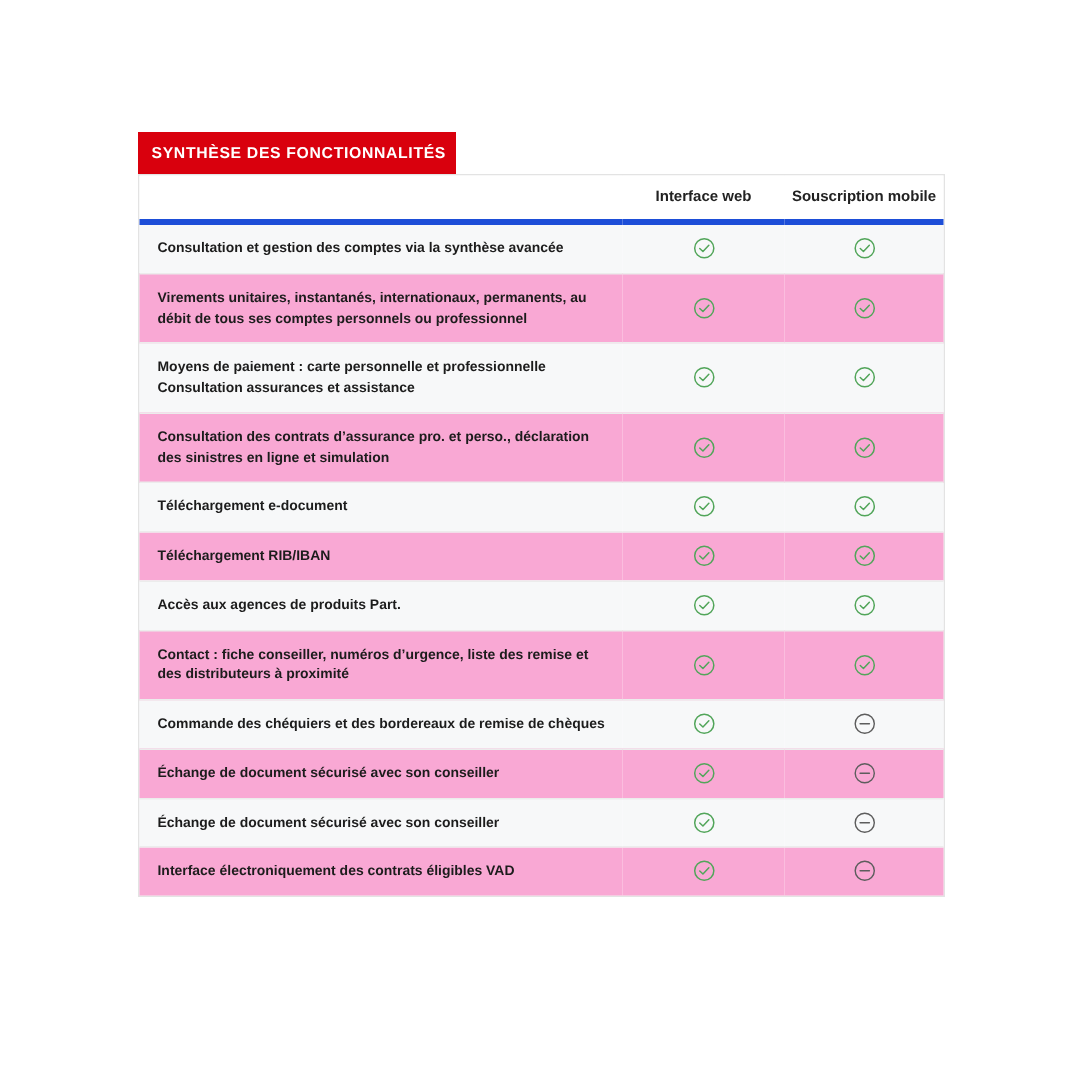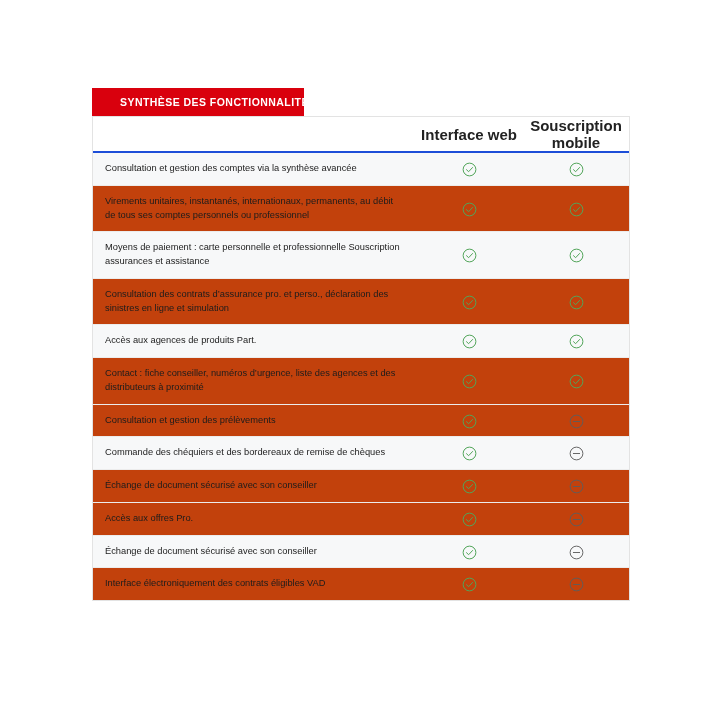--- a/index.html
+++ b/index.html
@@ -25,21 +25,21 @@
   .badge {
     position: absolute;
     left: 92px;
     top: 88px;
     width: 212px;
     height: 28px;
     background: #d9000d;
     display: flex;
     align-items: center;
     box-sizing: border-box;
-    padding-left: 28px;
+    padding-left: 9px;
   }
   .badge-text {
     color: #ffffff;
     font-size: 10.5px;
     font-weight: bold;
     letter-spacing: 0.45px;
     line-height: 1;
     white-space: nowrap;
   }
 
@@ -60,39 +60,40 @@
     border-collapse: collapse;
     table-layout: fixed;
   }
 
   table.matrix col.col-feature { width: 322px; }
   table.matrix col.col-web     { width: 108px; }
   table.matrix col.col-mobile  { width: 106px; }
 
   table.matrix thead th {
     background: #ffffff;
-    border-bottom: 2px solid #1d4ed8;
+    border-bottom: 4px solid #1d4ed8;
     height: 29px;
-    font-size: 15px;
+    font-size: 10px;
     font-weight: bold;
     color: #222222;
     vertical-align: middle;
     padding: 0;
   }
   th.th-feature { }
   th.th-web, th.th-mobile { text-align: center; }
 
   table.matrix tbody tr {
     border-bottom: 1px solid #ececec;
+    font-weight: bold;
   }
   table.matrix tbody tr:last-child {
     border-bottom: none;
   }
   table.matrix tbody tr.shade-a { background: #f7f8f9; }
-  table.matrix tbody tr.shade-b { background: #c2410c; }
+  table.matrix tbody tr.shade-b { background: #f9a8d4; }
 
   td.cell-feature {
     padding: 9px 10px 9px 12px;
     font-size: 9.3px;
     line-height: 1.48;
     color: #1c1c1c;
     vertical-align: middle;
   }
   td.cell-mark {
     text-align: center;
@@ -150,21 +151,21 @@
             <td class="cell-mark"><span class="ico"><svg viewBox="0 0 24 24" aria-hidden="true">
                   <circle cx="12" cy="12" r="10.2" fill="none" stroke="#52a55a" stroke-width="1.6"></circle>
                   <path d="M7.2 12.3 L10.6 15.5 L16.9 8.8" fill="none" stroke="#52a55a" stroke-width="1.6" stroke-linecap="round" stroke-linejoin="round"></path>
                 </svg></span></td>
             <td class="cell-mark"><span class="ico"><svg viewBox="0 0 24 24" aria-hidden="true">
                   <circle cx="12" cy="12" r="10.2" fill="none" stroke="#52a55a" stroke-width="1.6"></circle>
                   <path d="M7.2 12.3 L10.6 15.5 L16.9 8.8" fill="none" stroke="#52a55a" stroke-width="1.6" stroke-linecap="round" stroke-linejoin="round"></path>
                 </svg></span></td>
           </tr>
           <tr class="shade-a">
-            <td class="cell-feature"><span>Moyens de paiement : carte personnelle et professionnelle Souscription assurances et assistance</span></td>
+            <td class="cell-feature"><span>Moyens de paiement : carte personnelle et professionnelle Consultation assurances et assistance</span></td>
             <td class="cell-mark"><span class="ico"><svg viewBox="0 0 24 24" aria-hidden="true">
                   <circle cx="12" cy="12" r="10.2" fill="none" stroke="#52a55a" stroke-width="1.6"></circle>
                   <path d="M7.2 12.3 L10.6 15.5 L16.9 8.8" fill="none" stroke="#52a55a" stroke-width="1.6" stroke-linecap="round" stroke-linejoin="round"></path>
                 </svg></span></td>
             <td class="cell-mark"><span class="ico"><svg viewBox="0 0 24 24" aria-hidden="true">
                   <circle cx="12" cy="12" r="10.2" fill="none" stroke="#52a55a" stroke-width="1.6"></circle>
                   <path d="M7.2 12.3 L10.6 15.5 L16.9 8.8" fill="none" stroke="#52a55a" stroke-width="1.6" stroke-linecap="round" stroke-linejoin="round"></path>
                 </svg></span></td>
           </tr>
           <tr class="shade-b">
@@ -172,76 +173,76 @@
             <td class="cell-mark"><span class="ico"><svg viewBox="0 0 24 24" aria-hidden="true">
                   <circle cx="12" cy="12" r="10.2" fill="none" stroke="#52a55a" stroke-width="1.6"></circle>
                   <path d="M7.2 12.3 L10.6 15.5 L16.9 8.8" fill="none" stroke="#52a55a" stroke-width="1.6" stroke-linecap="round" stroke-linejoin="round"></path>
                 </svg></span></td>
             <td class="cell-mark"><span class="ico"><svg viewBox="0 0 24 24" aria-hidden="true">
                   <circle cx="12" cy="12" r="10.2" fill="none" stroke="#52a55a" stroke-width="1.6"></circle>
                   <path d="M7.2 12.3 L10.6 15.5 L16.9 8.8" fill="none" stroke="#52a55a" stroke-width="1.6" stroke-linecap="round" stroke-linejoin="round"></path>
                 </svg></span></td>
           </tr>
           <tr class="shade-a">
+            <td class="cell-feature"><span>Téléchargement e-document</span></td>
+            <td class="cell-mark"><span class="ico"><svg viewBox="0 0 24 24" aria-hidden="true">
+                  <circle cx="12" cy="12" r="10.2" fill="none" stroke="#52a55a" stroke-width="1.6"></circle>
+                  <path d="M7.2 12.3 L10.6 15.5 L16.9 8.8" fill="none" stroke="#52a55a" stroke-width="1.6" stroke-linecap="round" stroke-linejoin="round"></path>
+                </svg></span></td>
+            <td class="cell-mark"><span class="ico"><svg viewBox="0 0 24 24" aria-hidden="true">
+                  <circle cx="12" cy="12" r="10.2" fill="none" stroke="#52a55a" stroke-width="1.6"></circle>
+                  <path d="M7.2 12.3 L10.6 15.5 L16.9 8.8" fill="none" stroke="#52a55a" stroke-width="1.6" stroke-linecap="round" stroke-linejoin="round"></path>
+                </svg></span></td>
+          </tr>
+          <tr class="shade-b">
+            <td class="cell-feature"><span>Téléchargement RIB/IBAN</span></td>
+            <td class="cell-mark"><span class="ico"><svg viewBox="0 0 24 24" aria-hidden="true">
+                  <circle cx="12" cy="12" r="10.2" fill="none" stroke="#52a55a" stroke-width="1.6"></circle>
+                  <path d="M7.2 12.3 L10.6 15.5 L16.9 8.8" fill="none" stroke="#52a55a" stroke-width="1.6" stroke-linecap="round" stroke-linejoin="round"></path>
+                </svg></span></td>
+            <td class="cell-mark"><span class="ico"><svg viewBox="0 0 24 24" aria-hidden="true">
+                  <circle cx="12" cy="12" r="10.2" fill="none" stroke="#52a55a" stroke-width="1.6"></circle>
+                  <path d="M7.2 12.3 L10.6 15.5 L16.9 8.8" fill="none" stroke="#52a55a" stroke-width="1.6" stroke-linecap="round" stroke-linejoin="round"></path>
+                </svg></span></td>
+          </tr>
+          <tr class="shade-a">
             <td class="cell-feature"><span>Accès aux agences de produits Part.</span></td>
             <td class="cell-mark"><span class="ico"><svg viewBox="0 0 24 24" aria-hidden="true">
                   <circle cx="12" cy="12" r="10.2" fill="none" stroke="#52a55a" stroke-width="1.6"></circle>
                   <path d="M7.2 12.3 L10.6 15.5 L16.9 8.8" fill="none" stroke="#52a55a" stroke-width="1.6" stroke-linecap="round" stroke-linejoin="round"></path>
                 </svg></span></td>
             <td class="cell-mark"><span class="ico"><svg viewBox="0 0 24 24" aria-hidden="true">
                   <circle cx="12" cy="12" r="10.2" fill="none" stroke="#52a55a" stroke-width="1.6"></circle>
                   <path d="M7.2 12.3 L10.6 15.5 L16.9 8.8" fill="none" stroke="#52a55a" stroke-width="1.6" stroke-linecap="round" stroke-linejoin="round"></path>
                 </svg></span></td>
           </tr>
           <tr class="shade-b">
-            <td class="cell-feature"><span>Contact : fiche conseiller, numéros d’urgence, liste des agences et des distributeurs à proximité</span></td>
-            <td class="cell-mark"><span class="ico"><svg viewBox="0 0 24 24" aria-hidden="true">
-                  <circle cx="12" cy="12" r="10.2" fill="none" stroke="#52a55a" stroke-width="1.6"></circle>
-                  <path d="M7.2 12.3 L10.6 15.5 L16.9 8.8" fill="none" stroke="#52a55a" stroke-width="1.6" stroke-linecap="round" stroke-linejoin="round"></path>
-                </svg></span></td>
-            <td class="cell-mark"><span class="ico"><svg viewBox="0 0 24 24" aria-hidden="true">
-                  <circle cx="12" cy="12" r="10.2" fill="none" stroke="#52a55a" stroke-width="1.6"></circle>
-                  <path d="M7.2 12.3 L10.6 15.5 L16.9 8.8" fill="none" stroke="#52a55a" stroke-width="1.6" stroke-linecap="round" stroke-linejoin="round"></path>
-                </svg></span></td>
-          </tr>
-          <tr class="shade-b">
-            <td class="cell-feature"><span>Consultation et gestion des prélèvements</span></td>
-            <td class="cell-mark"><span class="ico"><svg viewBox="0 0 24 24" aria-hidden="true">
-                  <circle cx="12" cy="12" r="10.2" fill="none" stroke="#52a55a" stroke-width="1.6"></circle>
-                  <path d="M7.2 12.3 L10.6 15.5 L16.9 8.8" fill="none" stroke="#52a55a" stroke-width="1.6" stroke-linecap="round" stroke-linejoin="round"></path>
-                </svg></span></td>
-            <td class="cell-mark"><span class="ico"><svg viewBox="0 0 24 24" aria-hidden="true">
-                  <circle cx="12" cy="12" r="10.2" fill="none" stroke="#5d5d5d" stroke-width="1.5"></circle>
-                  <line x1="7" y1="12" x2="17" y2="12" stroke="#5d5d5d" stroke-width="1.5" stroke-linecap="round"></line>
+            <td class="cell-feature"><span>Contact : fiche conseiller, numéros d’urgence, liste des remise et des distributeurs à proximité</span></td>
+            <td class="cell-mark"><span class="ico"><svg viewBox="0 0 24 24" aria-hidden="true">
+                  <circle cx="12" cy="12" r="10.2" fill="none" stroke="#52a55a" stroke-width="1.6"></circle>
+                  <path d="M7.2 12.3 L10.6 15.5 L16.9 8.8" fill="none" stroke="#52a55a" stroke-width="1.6" stroke-linecap="round" stroke-linejoin="round"></path>
+                </svg></span></td>
+            <td class="cell-mark"><span class="ico"><svg viewBox="0 0 24 24" aria-hidden="true">
+                  <circle cx="12" cy="12" r="10.2" fill="none" stroke="#52a55a" stroke-width="1.6"></circle>
+                  <path d="M7.2 12.3 L10.6 15.5 L16.9 8.8" fill="none" stroke="#52a55a" stroke-width="1.6" stroke-linecap="round" stroke-linejoin="round"></path>
                 </svg></span></td>
           </tr>
           <tr class="shade-a">
             <td class="cell-feature"><span>Commande des chéquiers et des bordereaux de remise de chèques</span></td>
             <td class="cell-mark"><span class="ico"><svg viewBox="0 0 24 24" aria-hidden="true">
                   <circle cx="12" cy="12" r="10.2" fill="none" stroke="#52a55a" stroke-width="1.6"></circle>
                   <path d="M7.2 12.3 L10.6 15.5 L16.9 8.8" fill="none" stroke="#52a55a" stroke-width="1.6" stroke-linecap="round" stroke-linejoin="round"></path>
                 </svg></span></td>
             <td class="cell-mark"><span class="ico"><svg viewBox="0 0 24 24" aria-hidden="true">
                   <circle cx="12" cy="12" r="10.2" fill="none" stroke="#5d5d5d" stroke-width="1.5"></circle>
                   <line x1="7" y1="12" x2="17" y2="12" stroke="#5d5d5d" stroke-width="1.5" stroke-linecap="round"></line>
                 </svg></span></td>
           </tr>
           <tr class="shade-b">
             <td class="cell-feature"><span>Échange de document sécurisé avec son conseiller</span></td>
-            <td class="cell-mark"><span class="ico"><svg viewBox="0 0 24 24" aria-hidden="true">
-                  <circle cx="12" cy="12" r="10.2" fill="none" stroke="#52a55a" stroke-width="1.6"></circle>
-                  <path d="M7.2 12.3 L10.6 15.5 L16.9 8.8" fill="none" stroke="#52a55a" stroke-width="1.6" stroke-linecap="round" stroke-linejoin="round"></path>
-                </svg></span></td>
-            <td class="cell-mark"><span class="ico"><svg viewBox="0 0 24 24" aria-hidden="true">
-                  <circle cx="12" cy="12" r="10.2" fill="none" stroke="#5d5d5d" stroke-width="1.5"></circle>
-                  <line x1="7" y1="12" x2="17" y2="12" stroke="#5d5d5d" stroke-width="1.5" stroke-linecap="round"></line>
-                </svg></span></td>
-          </tr>
-          <tr class="shade-b">
-            <td class="cell-feature"><span>Accès aux offres Pro.</span></td>
             <td class="cell-mark"><span class="ico"><svg viewBox="0 0 24 24" aria-hidden="true">
                   <circle cx="12" cy="12" r="10.2" fill="none" stroke="#52a55a" stroke-width="1.6"></circle>
                   <path d="M7.2 12.3 L10.6 15.5 L16.9 8.8" fill="none" stroke="#52a55a" stroke-width="1.6" stroke-linecap="round" stroke-linejoin="round"></path>
                 </svg></span></td>
             <td class="cell-mark"><span class="ico"><svg viewBox="0 0 24 24" aria-hidden="true">
                   <circle cx="12" cy="12" r="10.2" fill="none" stroke="#5d5d5d" stroke-width="1.5"></circle>
                   <line x1="7" y1="12" x2="17" y2="12" stroke="#5d5d5d" stroke-width="1.5" stroke-linecap="round"></line>
                 </svg></span></td>
           </tr>
           <tr class="shade-a">

